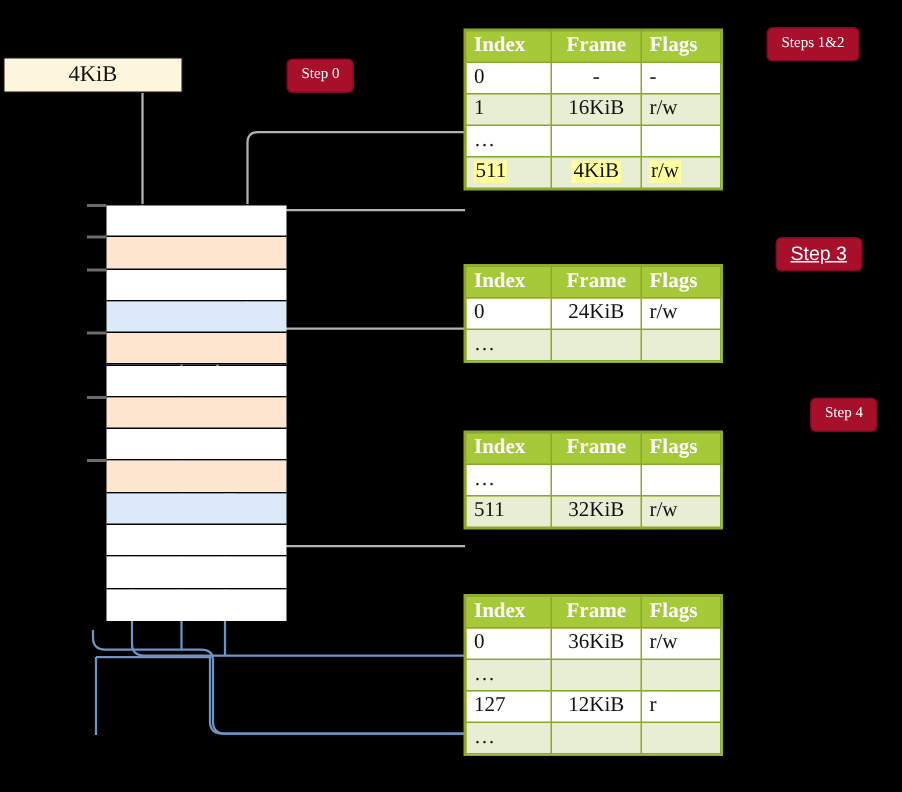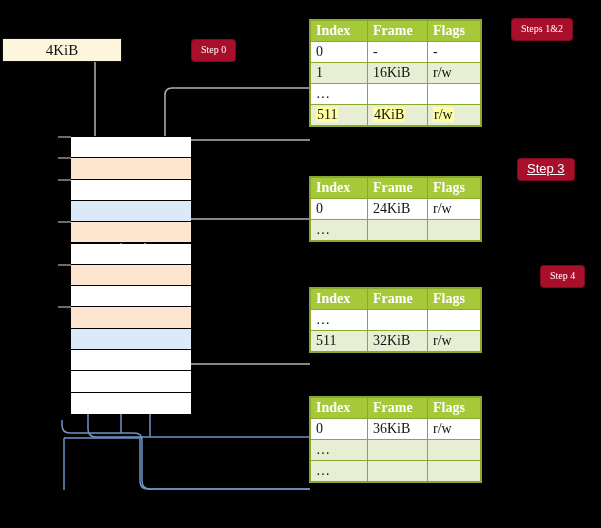--- a/index.html
+++ b/index.html
@@ -25,21 +25,21 @@
           background:#eab308;font-size:14px;color:#111;
           box-shadow:0 0 0 1px #8aa82e;}
   .ptable td,.ptable th{border:1px solid #8aa82e;padding:2px 5px;
           height:21px;box-sizing:border-box;text-align:left;
           font-weight:normal;vertical-align:middle;}
   .ptable th{background:#a6c93a;color:#ffffff;font-weight:bold;
           border:1px solid #8aa82e;font-size:14px;}
   .ptable tr.alt td{background:#e7eed3;}
   .ptable tr.plain td{background:#ffffff;}
   .ptable .c-index{width:57px;}
-  .ptable .c-frame{width:60px;}
+  .ptable .c-frame{width:60px;text-align:center;}
   .ptable .c-flags{width:53px;margin-left:40px;}
   .hl{background:#ffffa0;padding:0 1px;}
 
   
   .mem{position:absolute;left:70px;top:136px;width:120px;height:278px;
        border:1px solid #000;box-sizing:border-box;}
   .mem-cell{position:absolute;left:0;width:120px;height:21.3px;
        border-bottom:1px solid #000;box-sizing:border-box;}
   .mem-cell.last{border-bottom:none;}
   .mem-cell.peach{background:#fde5d0;}
@@ -220,20 +220,25 @@
           <tr class="plain">
             <td class="c-index">0</td>
             <td class="c-frame">36KiB</td>
             <td class="c-flags">r/w</td>
           </tr>
           <tr class="alt">
             <td class="c-index">…</td>
             <td class="c-frame"></td>
             <td class="c-flags"></td>
           </tr>
+          <tr class="plain">
+            <td class="c-index">127</td>
+            <td class="c-frame">12KiB</td>
+            <td class="c-flags">r</td>
+          </tr>
           <tr class="alt">
             <td class="c-index">…</td>
             <td class="c-frame"></td>
             <td class="c-flags"></td>
           </tr>
         </tbody>
       </table>
     </div>
 
 </div>

